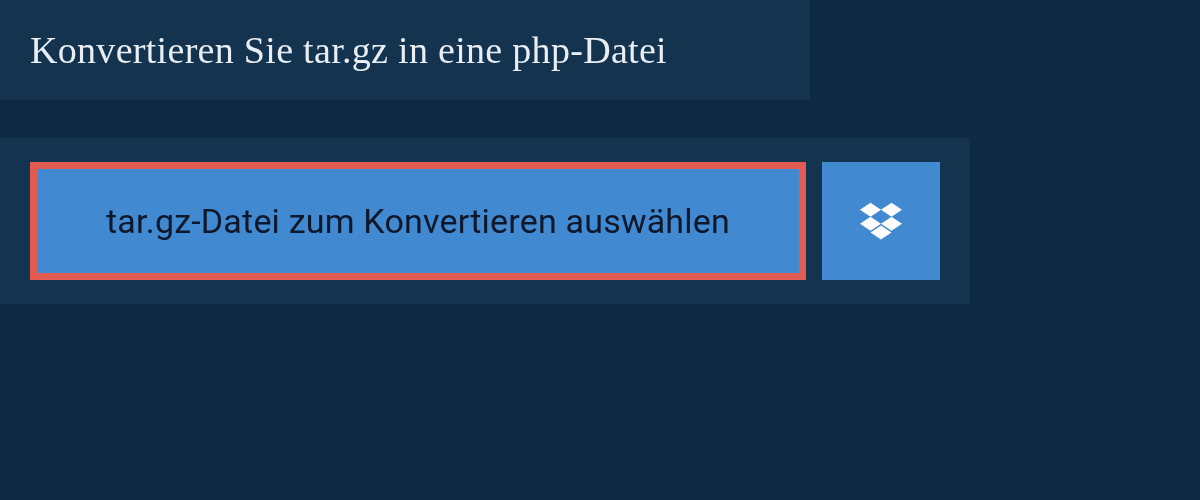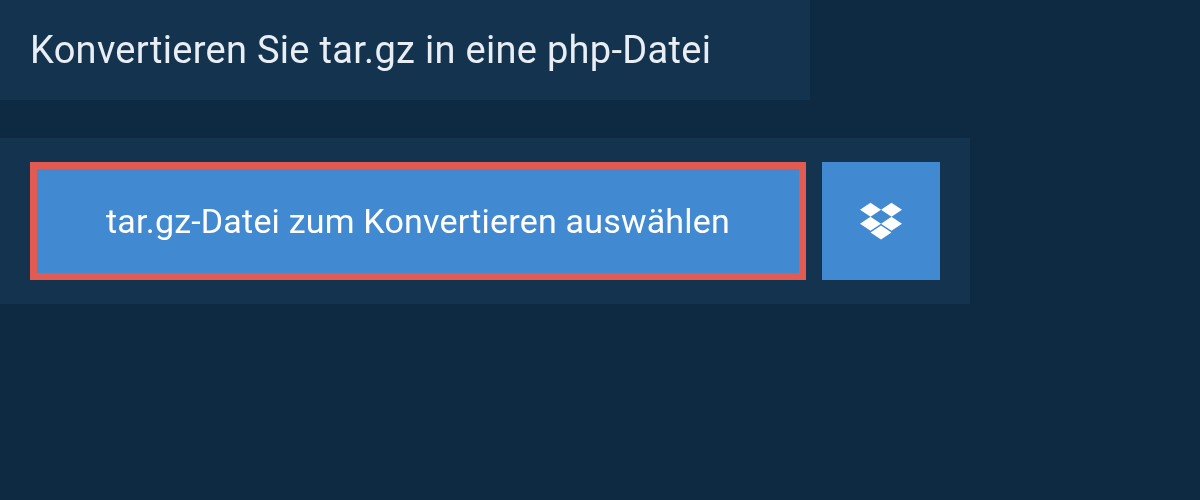--- a/index.html
+++ b/index.html
@@ -13,20 +13,21 @@
       height: 500px;
       background-color: #0e2a42;
       font-family: -apple-system, BlinkMacSystemFont, "Segoe UI", Roboto, Helvetica, Arial, sans-serif;
       overflow: hidden;
     }
     
     .header-bar {
       background-color: #14334f;
       padding: 28px 30px;
       width: 810px;
+      font-family: Liberation Serif, serif;
     }
     
     .header-title {
       color: #e8eef3;
       font-size: 38px;
       font-weight: 400;
       letter-spacing: 0.3px;
     }
     
     .upload-section {
@@ -44,21 +45,21 @@
       background-color: #4189d0;
       border: 7px solid #e15b52;
       padding: 32px 20px;
       display: flex;
       align-items: center;
       justify-content: center;
       cursor: pointer;
     }
     
     .file-select-label {
-      color: #ffffff;
+      color: #0f172a;
       font-size: 34px;
       font-weight: 400;
       text-align: center;
       letter-spacing: 0.2px;
     }
     
     .dropbox-button {
       width: 118px;
       background-color: #4189d0;
       display: flex;

